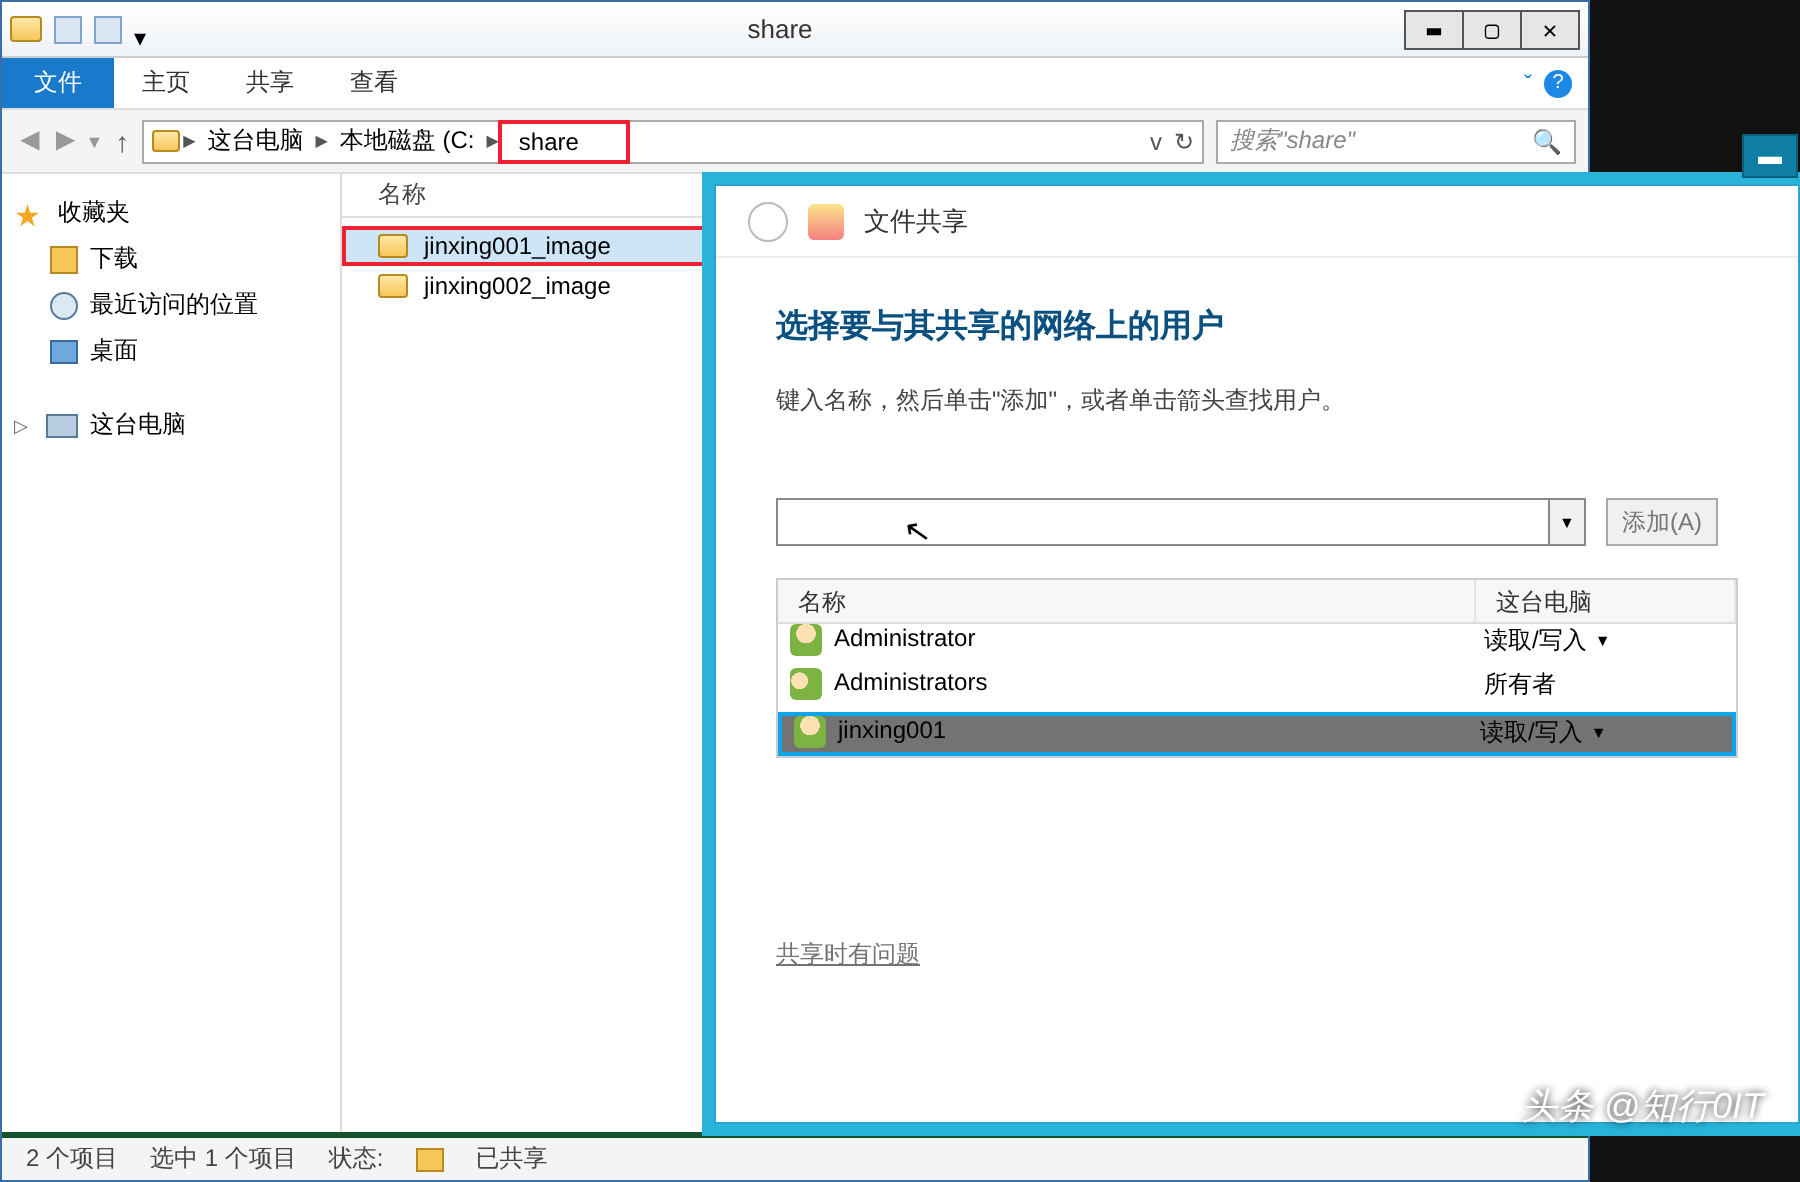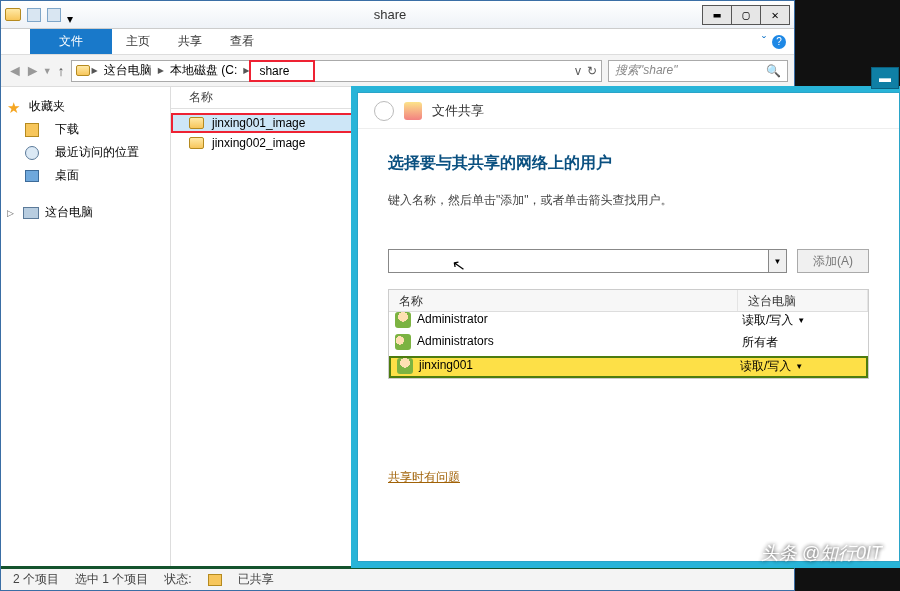--- a/index.html
+++ b/index.html
@@ -10,41 +10,41 @@
   .titlebar { height: 28px; background: linear-gradient(#fff,#eef2f7); display: flex; align-items: center; padding: 0 4px; border-bottom: 1px solid #ccc; }
   .titlebar .tb-icons { display: flex; gap: 6px; align-items: center; }
   .folder-icn { width: 16px; height: 13px; background: linear-gradient(#ffe9a6,#f7c65b); border: 1px solid #b58a1f; border-radius: 2px; }
   .small-ico { width: 14px; height: 14px; background: #d9e6f2; border: 1px solid #7fa6c9; }
   .tb-down { width: 10px; height: 6px; display: inline-block; }
   .tb-title { flex: 1; text-align: center; color: #333; font-size: 13px; }
   .winbtns { display: flex; }
   .winbtn { width: 30px; height: 20px; border: 1px solid #555; background: #e6e6e6; display: flex; align-items: center; justify-content: center; margin-left: -1px; font-size: 12px; font-family: monospace; }
   
   .ribbontabs { height: 26px; background: #fff; display: flex; align-items: stretch; border-bottom: 1px solid #ddd; }
-  .filetab { background: #1979ca; color: #fff; padding: 4px 29px; font-size: 12px; display: flex; align-items: center; margin-left: 29px; }
+  .filetab { background: #1979ca; color: #fff; padding: 4px 16px; font-size: 12px; display: flex; align-items: center; }
   .rtab { padding: 4px 14px; color: #333; display: flex; align-items: center; }
   .rexpand { margin-left: auto; display: flex; align-items: center; gap: 6px; padding: 0 8px; color: #1979ca; }
   .help-ico { width: 14px; height: 14px; border-radius: 50%; background: #1e88e5; color: #fff; display: flex; align-items: center; justify-content: center; font-size: 10px; }
   
   .navbar { height: 32px; background: #f4f4f4; display: flex; align-items: center; padding: 0 6px; gap: 6px; border-bottom: 1px solid #ddd; }
   .navarrows { display: flex; gap: 2px; align-items: center; color: #999; }
   .navarrows span { font-size: 16px; }
   .navup { font-size: 14px; color: #555; }
   .addrbox { flex: 1; height: 22px; border: 1px solid #aaa; background: #fff; display: flex; align-items: center; padding: 0 4px; gap: 2px; font-size: 12px; position: relative; }
   .crumb { padding: 0 4px; display: flex; align-items: center; gap: 3px; }
   .crumb-sep { color: #555; font-size: 8px; }
   .crumb.boxed { border: 2px solid #e23; padding: 2px 24px 2px 8px; margin-left: -2px; }
   .addrctrl { display: flex; align-items: center; gap: 6px; margin-left: auto; color: #555; }
   .searchbox { width: 180px; height: 22px; border: 1px solid #aaa; background: #fff; display: flex; align-items: center; padding: 0 6px; color: #888; font-style: italic; justify-content: space-between; }
   
   .body { display: flex; height: calc(100% - 28px - 26px - 32px - 24px); }
   .sidebar { width: 170px; border-right: 1px solid #ddd; padding: 8px 4px; background: #fff; }
   .sb-group { margin-bottom: 14px; }
   .sb-head { display: flex; align-items: center; gap: 6px; padding: 3px 2px; }
-  .sb-item { display: flex; align-items: center; gap: 16px; padding: 3px 2px 3px 20px; }
+  .sb-item { display: flex; align-items: center; gap: 6px; padding: 3px 2px 3px 20px; }
   .star-ico { width: 16px; height: 16px; color: #f5a623; font-size: 15px; }
   .dl-ico { width: 14px; height: 14px; background: #f7c65b; border: 1px solid #b58a1f; position: relative; }
   .desk-ico { width: 14px; height: 12px; background: #6fa8dc; border: 1px solid #3d6b99; }
   .clock-ico { width: 14px; height: 14px; border-radius: 50%; border: 1px solid #5b7a99; background: #dbe9f5; }
   .pc-ico { width: 16px; height: 12px; background: #b8cde0; border: 1px solid #5b7a99; }
   .net-ico { width: 14px; height: 14px; background: #b8e0c4; border: 1px solid #4a8a5a; }
   .tree-arrow { color: #666; font-size: 9px; width: 10px; }
   
   .content { flex: 1; background: #fff; }
   .colhead { height: 22px; border-bottom: 1px solid #e0e0e0; display: flex; align-items: center; padding-left: 18px; color: #444; font-size: 12px; }
@@ -61,34 +61,34 @@
   .dlg-head { height: 36px; display: flex; align-items: center; gap: 10px; padding: 0 16px; border-bottom: 1px solid #eee; }
   .dlg-back { width: 20px; height: 20px; border-radius: 50%; border: 1px solid #bbb; }
   .dlg-people-ico { width: 18px; height: 18px; background: linear-gradient(#fce38a,#f38181); border-radius: 3px; }
   .dlg-title { font-size: 13px; color: #333; }
   .dlg-body { padding: 24px 30px 10px 30px; }
   .dlg-h1 { color: #0a5080; font-size: 16px; font-weight: bold; margin-bottom: 18px; }
   .dlg-hint { color: #444; font-size: 12px; margin-bottom: 40px; }
   .dlg-addrow { display: flex; gap: 10px; margin-bottom: 16px; }
   .dlg-input { flex: 1; height: 24px; border: 1px solid #888; max-width: 405px; }
   .dlg-input-dd { width: 18px; border-left: 1px solid #888; background: #f0f0f0; display: flex; align-items: center; justify-content: center; font-size: 8px; float: right; height: 100%; }
-  .dlg-addbtn { width: 72px; height: 24px; border: 1px solid #aaa; background: #f0f0f0; color: #777; font-size: 12px; }
+  .dlg-addbtn { width: 56px; height: 24px; border: 1px solid #aaa; background: #f0f0f0; color: #777; font-size: 12px; }
   .dlg-table { border: 1px solid #ccc; }
   .dlg-thead { display: flex; height: 22px; background: #f7f7f7; border-bottom: 1px solid #ddd; }
   .dlg-th { padding: 3px 10px; font-size: 12px; color: #333; border-right: 1px solid #e4e4e4; }
   .dlg-th.name { flex: 1; }
   .dlg-th.perm { width: 130px; }
   .dlg-trow { display: flex; align-items: flex-start; height: 22px; padding: 0 6px; }
-  .dlg-trow.boxed { border: 2px solid #4d7c0f; background: #fde047; }
+  .dlg-trow.boxed { border: 2px solid #0ea5e9; background: #737373; }
   .user-ico { width: 16px; height: 16px; background: radial-gradient(circle at 50% 30%, #ffe0b2 35%, #7cb342 36%); border-radius: 3px; margin-right: 6px; }
   .group-ico { width: 16px; height: 16px; background: radial-gradient(circle at 30% 40%, #ffe0b2 28%, #7cb342 29%); border-radius: 3px; margin-right: 6px; }
   .dlg-tname { flex: 1; font-size: 12px; }
   .dlg-tperm { width: 120px; font-size: 12px; display: flex; align-items: center; gap: 4px; }
   .perm-dd { font-size: 8px; }
-  .dlg-link { color: #a16207; text-decoration: underline; font-size: 12px; margin-top: 90px; display: inline-block; }
+  .dlg-link { color: #737373; text-decoration: underline; font-size: 12px; margin-top: 90px; display: inline-block; }
   .cursor { position: absolute; left: 452px; top: 256px; font-size: 16px; color: #000; transform: rotate(-10deg); }
   
   
   .watermark { position: absolute; right: 18px; bottom: 26px; color: #fff; font-size: 18px; font-style: italic; text-shadow: 0 0 4px #000; opacity: 0.9; }
 </style>
 </head>
 <body>
 
 <div class="explorer">
   <div class="titlebar">

